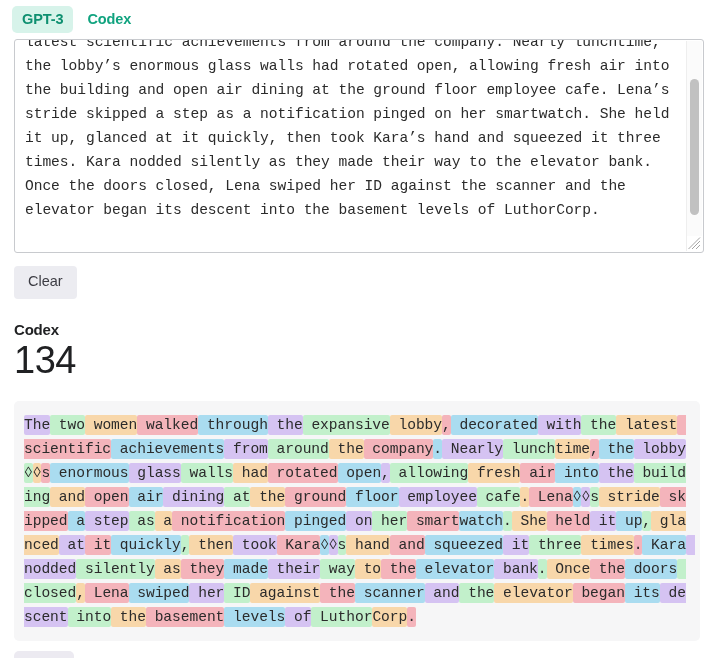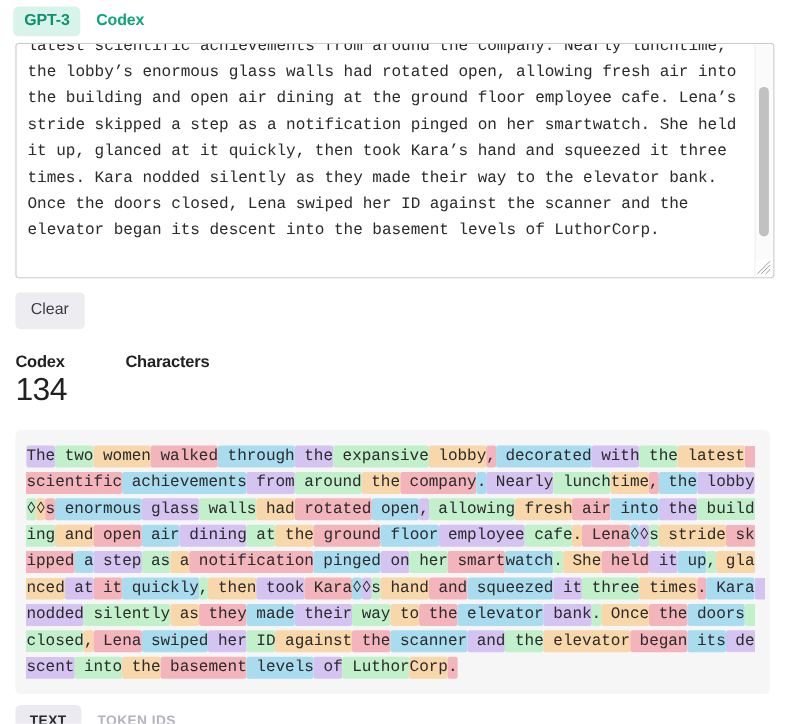--- a/index.html
+++ b/index.html
@@ -130,21 +130,21 @@
   }
   .stat { width: 100px; }
   .stat.wide { width: 160px; }
   .stat-label {
     font-size: 15px;
     font-weight: 700;
     color: #202123;
     letter-spacing: -0.2px;
   }
   .stat-value {
-    font-size: 29px;
+    font-size: 38px;
     font-weight: 400;
     color: #202123;
     margin-top: 2px;
     letter-spacing: -0.5px;
     line-height: 1.1;
   }
 
   
   .out-box {
     margin: 19px 14px 0 14px;
@@ -216,21 +216,20 @@
   <div class="actions">
     <button class="btn">Clear</button>
   </div>
 
   <div class="stats">
     <div class="stat">
       <div class="stat-label">Codex</div>
       <div class="stat-value">134</div>
     </div>
     <div class="stat wide">
-      <div class="stat-label">Characters</div>
     </div>
   </div>
 
   <div class="out-box">
     <div class="out-text" id="token-output"><span class="tk" style="background: rgb(213, 195, 242);">The</span><span class="tk" style="background: rgb(194, 240, 203);"> two</span><span class="tk" style="background: rgb(248, 215, 170);"> women</span><span class="tk" style="background: rgb(244, 180, 187);"> walked</span><span class="tk" style="background: rgb(170, 220, 240);"> through</span><span class="tk" style="background: rgb(213, 195, 242);"> the</span><span class="tk" style="background: rgb(194, 240, 203);"> expansive</span><span class="tk" style="background: rgb(248, 215, 170);"> lobby</span><span class="tk" style="background: rgb(244, 180, 187);">,</span><span class="tk" style="background: rgb(170, 220, 240);"> decorated</span><span class="tk" style="background: rgb(213, 195, 242);"> with</span><span class="tk" style="background: rgb(194, 240, 203);"> the</span><span class="tk" style="background: rgb(248, 215, 170);"> latest</span><span class="tk" style="background: rgb(244, 180, 187);"> scientific</span><span class="tk" style="background: rgb(170, 220, 240);"> achievements</span><span class="tk" style="background: rgb(213, 195, 242);"> from</span><span class="tk" style="background: rgb(194, 240, 203);"> around</span><span class="tk" style="background: rgb(248, 215, 170);"> the</span><span class="tk" style="background: rgb(244, 180, 187);"> company</span><span class="tk" style="background: rgb(170, 220, 240);">.</span><span class="tk" style="background: rgb(213, 195, 242);"> Nearly</span><span class="tk" style="background: rgb(194, 240, 203);"> lunch</span><span class="tk" style="background: rgb(248, 215, 170);">time</span><span class="tk" style="background: rgb(244, 180, 187);">,</span><span class="tk" style="background: rgb(170, 220, 240);"> the</span><span class="tk" style="background: rgb(213, 195, 242);"> lobby</span><span class="tk" style="background: rgb(194, 240, 203);">◊</span><span class="tk" style="background: rgb(248, 215, 170);">◊</span><span class="tk" style="background: rgb(244, 180, 187);">s</span><span class="tk" style="background: rgb(170, 220, 240);"> enormous</span><span class="tk" style="background: rgb(213, 195, 242);"> glass</span><span class="tk" style="background: rgb(194, 240, 203);"> walls</span><span class="tk" style="background: rgb(248, 215, 170);"> had</span><span class="tk" style="background: rgb(244, 180, 187);"> rotated</span><span class="tk" style="background: rgb(170, 220, 240);"> open</span><span class="tk" style="background: rgb(213, 195, 242);">,</span><span class="tk" style="background: rgb(194, 240, 203);"> allowing</span><span class="tk" style="background: rgb(248, 215, 170);"> fresh</span><span class="tk" style="background: rgb(244, 180, 187);"> air</span><span class="tk" style="background: rgb(170, 220, 240);"> into</span><span class="tk" style="background: rgb(213, 195, 242);"> the</span><span class="tk" style="background: rgb(194, 240, 203);"> building</span><span class="tk" style="background: rgb(248, 215, 170);"> and</span><span class="tk" style="background: rgb(244, 180, 187);"> open</span><span class="tk" style="background: rgb(170, 220, 240);"> air</span><span class="tk" style="background: rgb(213, 195, 242);"> dining</span><span class="tk" style="background: rgb(194, 240, 203);"> at</span><span class="tk" style="background: rgb(248, 215, 170);"> the</span><span class="tk" style="background: rgb(244, 180, 187);"> ground</span><span class="tk" style="background: rgb(170, 220, 240);"> floor</span><span class="tk" style="background: rgb(213, 195, 242);"> employee</span><span class="tk" style="background: rgb(194, 240, 203);"> cafe</span><span class="tk" style="background: rgb(248, 215, 170);">.</span><span class="tk" style="background: rgb(244, 180, 187);"> Lena</span><span class="tk" style="background: rgb(170, 220, 240);">◊</span><span class="tk" style="background: rgb(213, 195, 242);">◊</span><span class="tk" style="background: rgb(194, 240, 203);">s</span><span class="tk" style="background: rgb(248, 215, 170);"> stride</span><span class="tk" style="background: rgb(244, 180, 187);"> skipped</span><span class="tk" style="background: rgb(170, 220, 240);"> a</span><span class="tk" style="background: rgb(213, 195, 242);"> step</span><span class="tk" style="background: rgb(194, 240, 203);"> as</span><span class="tk" style="background: rgb(248, 215, 170);"> a</span><span class="tk" style="background: rgb(244, 180, 187);"> notification</span><span class="tk" style="background: rgb(170, 220, 240);"> pinged</span><span class="tk" style="background: rgb(213, 195, 242);"> on</span><span class="tk" style="background: rgb(194, 240, 203);"> her</span><span class="tk" style="background: rgb(244, 180, 187);"> smart</span><span class="tk" style="background: rgb(170, 220, 240);">watch</span><span class="tk" style="background: rgb(194, 240, 203);">.</span><span class="tk" style="background: rgb(248, 215, 170);"> She</span><span class="tk" style="background: rgb(244, 180, 187);"> held</span><span class="tk" style="background: rgb(213, 195, 242);"> it</span><span class="tk" style="background: rgb(170, 220, 240);"> up</span><span class="tk" style="background: rgb(194, 240, 203);">,</span><span class="tk" style="background: rgb(248, 215, 170);"> glanced</span><span class="tk" style="background: rgb(213, 195, 242);"> at</span><span class="tk" style="background: rgb(244, 180, 187);"> it</span><span class="tk" style="background: rgb(170, 220, 240);"> quickly</span><span class="tk" style="background: rgb(194, 240, 203);">,</span><span class="tk" style="background: rgb(248, 215, 170);"> then</span><span class="tk" style="background: rgb(213, 195, 242);"> took</span><span class="tk" style="background: rgb(244, 180, 187);"> Kara</span><span class="tk" style="background: rgb(170, 220, 240);">◊</span><span class="tk" style="background: rgb(213, 195, 242);">◊</span><span class="tk" style="background: rgb(194, 240, 203);">s</span><span class="tk" style="background: rgb(248, 215, 170);"> hand</span><span class="tk" style="background: rgb(244, 180, 187);"> and</span><span class="tk" style="background: rgb(170, 220, 240);"> squeezed</span><span class="tk" style="background: rgb(213, 195, 242);"> it</span><span class="tk" style="background: rgb(194, 240, 203);"> three</span><span class="tk" style="background: rgb(248, 215, 170);"> times</span><span class="tk" style="background: rgb(244, 180, 187);">.</span><span class="tk" style="background: rgb(170, 220, 240);"> Kara</span><span class="tk" style="background: rgb(213, 195, 242);"> nodded</span><span class="tk" style="background: rgb(194, 240, 203);"> silently</span><span class="tk" style="background: rgb(248, 215, 170);"> as</span><span class="tk" style="background: rgb(244, 180, 187);"> they</span><span class="tk" style="background: rgb(170, 220, 240);"> made</span><span class="tk" style="background: rgb(213, 195, 242);"> their</span><span class="tk" style="background: rgb(194, 240, 203);"> way</span><span class="tk" style="background: rgb(248, 215, 170);"> to</span><span class="tk" style="background: rgb(244, 180, 187);"> the</span><span class="tk" style="background: rgb(170, 220, 240);"> elevator</span><span class="tk" style="background: rgb(213, 195, 242);"> bank</span><span class="tk" style="background: rgb(194, 240, 203);">.</span><span class="tk" style="background: rgb(248, 215, 170);"> Once</span><span class="tk" style="background: rgb(244, 180, 187);"> the</span><span class="tk" style="background: rgb(170, 220, 240);"> doors</span><span class="tk" style="background: rgb(194, 240, 203);"> closed</span><span class="tk" style="background: rgb(248, 215, 170);">,</span><span class="tk" style="background: rgb(244, 180, 187);"> Lena</span><span class="tk" style="background: rgb(170, 220, 240);"> swiped</span><span class="tk" style="background: rgb(213, 195, 242);"> her</span><span class="tk" style="background: rgb(194, 240, 203);"> ID</span><span class="tk" style="background: rgb(248, 215, 170);"> against</span><span class="tk" style="background: rgb(244, 180, 187);"> the</span><span class="tk" style="background: rgb(170, 220, 240);"> scanner</span><span class="tk" style="background: rgb(213, 195, 242);"> and</span><span class="tk" style="background: rgb(194, 240, 203);"> the</span><span class="tk" style="background: rgb(248, 215, 170);"> elevator</span><span class="tk" style="background: rgb(244, 180, 187);"> began</span><span class="tk" style="background: rgb(170, 220, 240);"> its</span><span class="tk" style="background: rgb(213, 195, 242);"> descent</span><span class="tk" style="background: rgb(194, 240, 203);"> into</span><span class="tk" style="background: rgb(248, 215, 170);"> the</span><span class="tk" style="background: rgb(244, 180, 187);"> basement</span><span class="tk" style="background: rgb(170, 220, 240);"> levels</span><span class="tk" style="background: rgb(213, 195, 242);"> of</span><span class="tk" style="background: rgb(194, 240, 203);"> Luthor</span><span class="tk" style="background: rgb(248, 215, 170);">Corp</span><span class="tk" style="background: rgb(244, 180, 187);">.</span></div>
   </div>
 
   <div class="view-tabs">
     <button class="view-tab active">TEXT</button>
     <button class="view-tab">TOKEN IDS</button>

